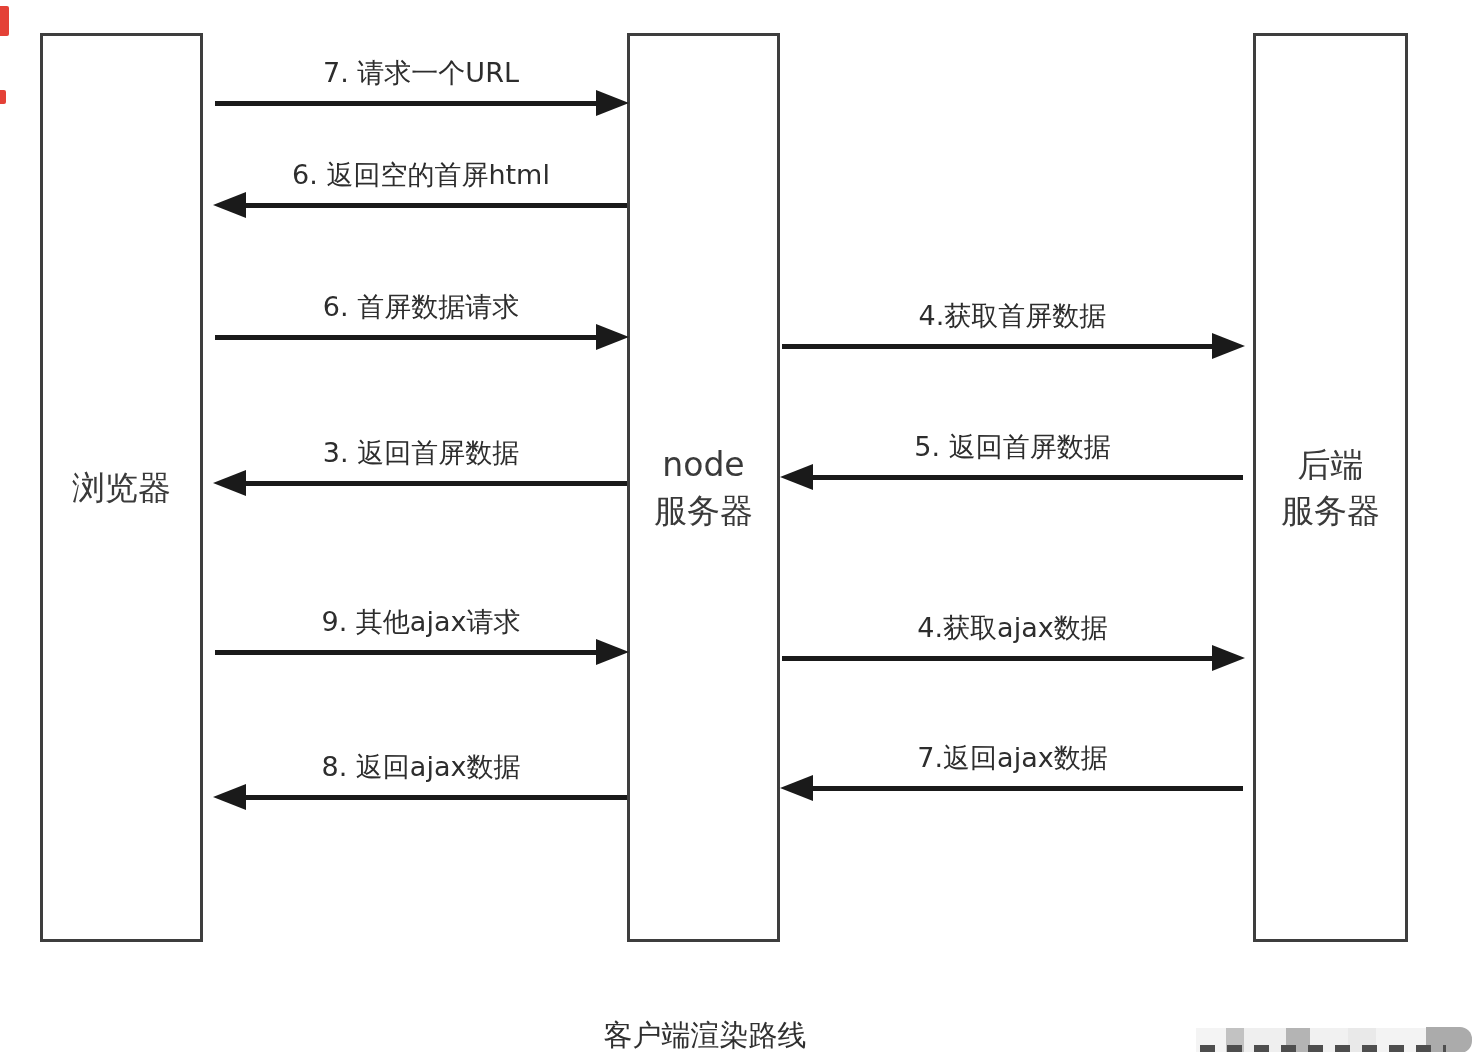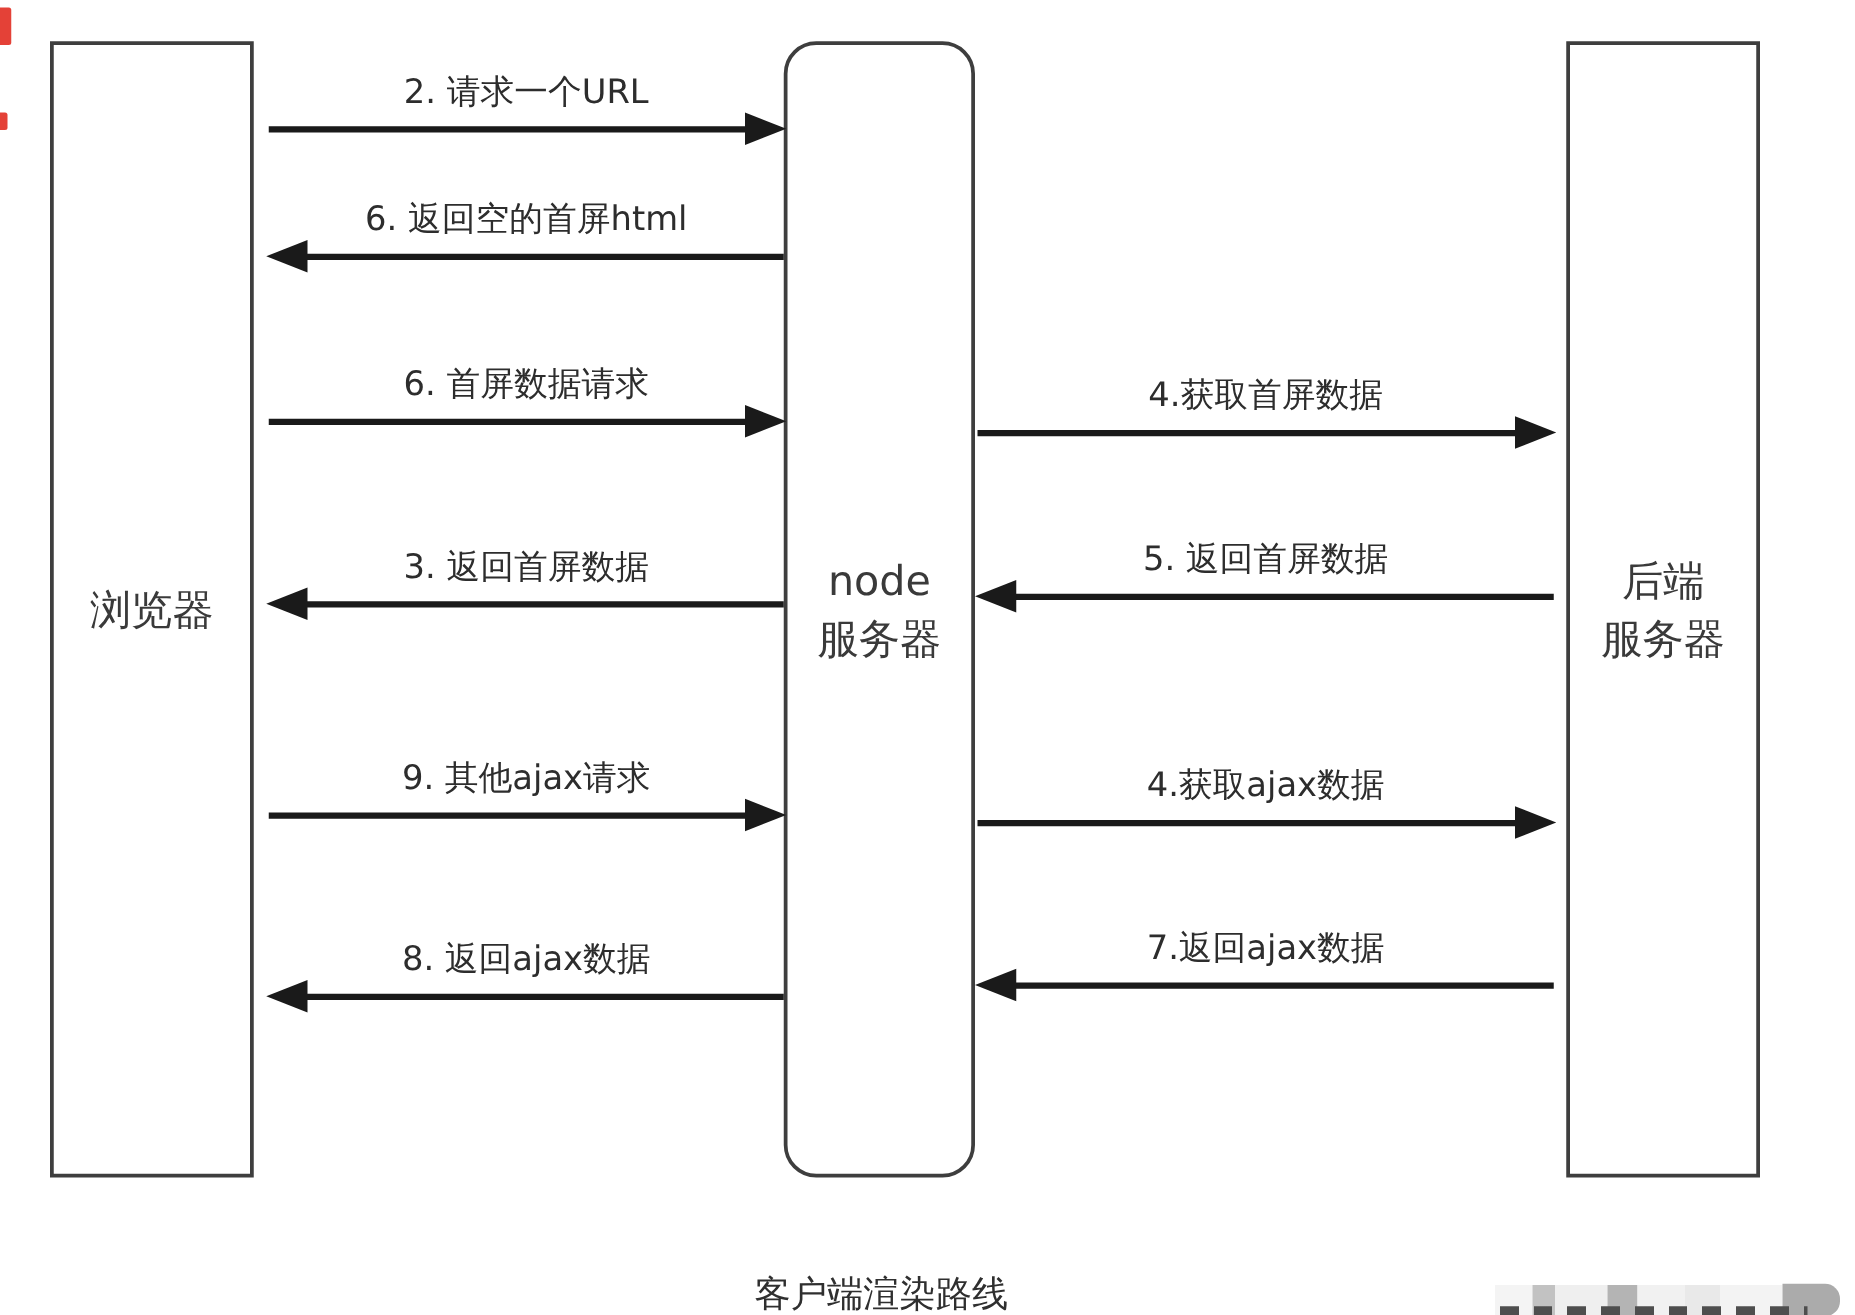--- a/index.html
+++ b/index.html
@@ -60,32 +60,32 @@
 
 <div class="canvas">
 
   <div class="edge-mark m1"></div>
   <div class="edge-mark m2"></div>
 
   <div class="actor-box" style="left:40px;width:163px;">
     <div class="actor-label">浏览器</div>
   </div>
 
-  <div class="actor-box" style="left:627px;width:153px;border-radius:26px;">
+  <div class="actor-box" style="left:627px;width:153px;">
     <div class="actor-label">node</div>
     <div class="actor-label">服务器</div>
   </div>
 
   <div class="actor-box" style="left:1243px;width:155px;margin-left:10px;">
     <div class="actor-label">后端</div>
     <div class="actor-label">服务器</div>
   </div>
 
   <div class="msg right" style="left:215px;width:412px;top:101px;">
-    <div class="msg-label">2. 请求一个URL</div>
+    <div class="msg-label">7. 请求一个URL</div>
     <div class="msg-line"></div>
     <div class="msg-head"></div>
   </div>
 
   <div class="msg left" style="left:215px;width:412px;top:203px;">
     <div class="msg-label">6. 返回空的首屏html</div>
     <div class="msg-line"></div>
     <div class="msg-head"></div>
   </div>
 

